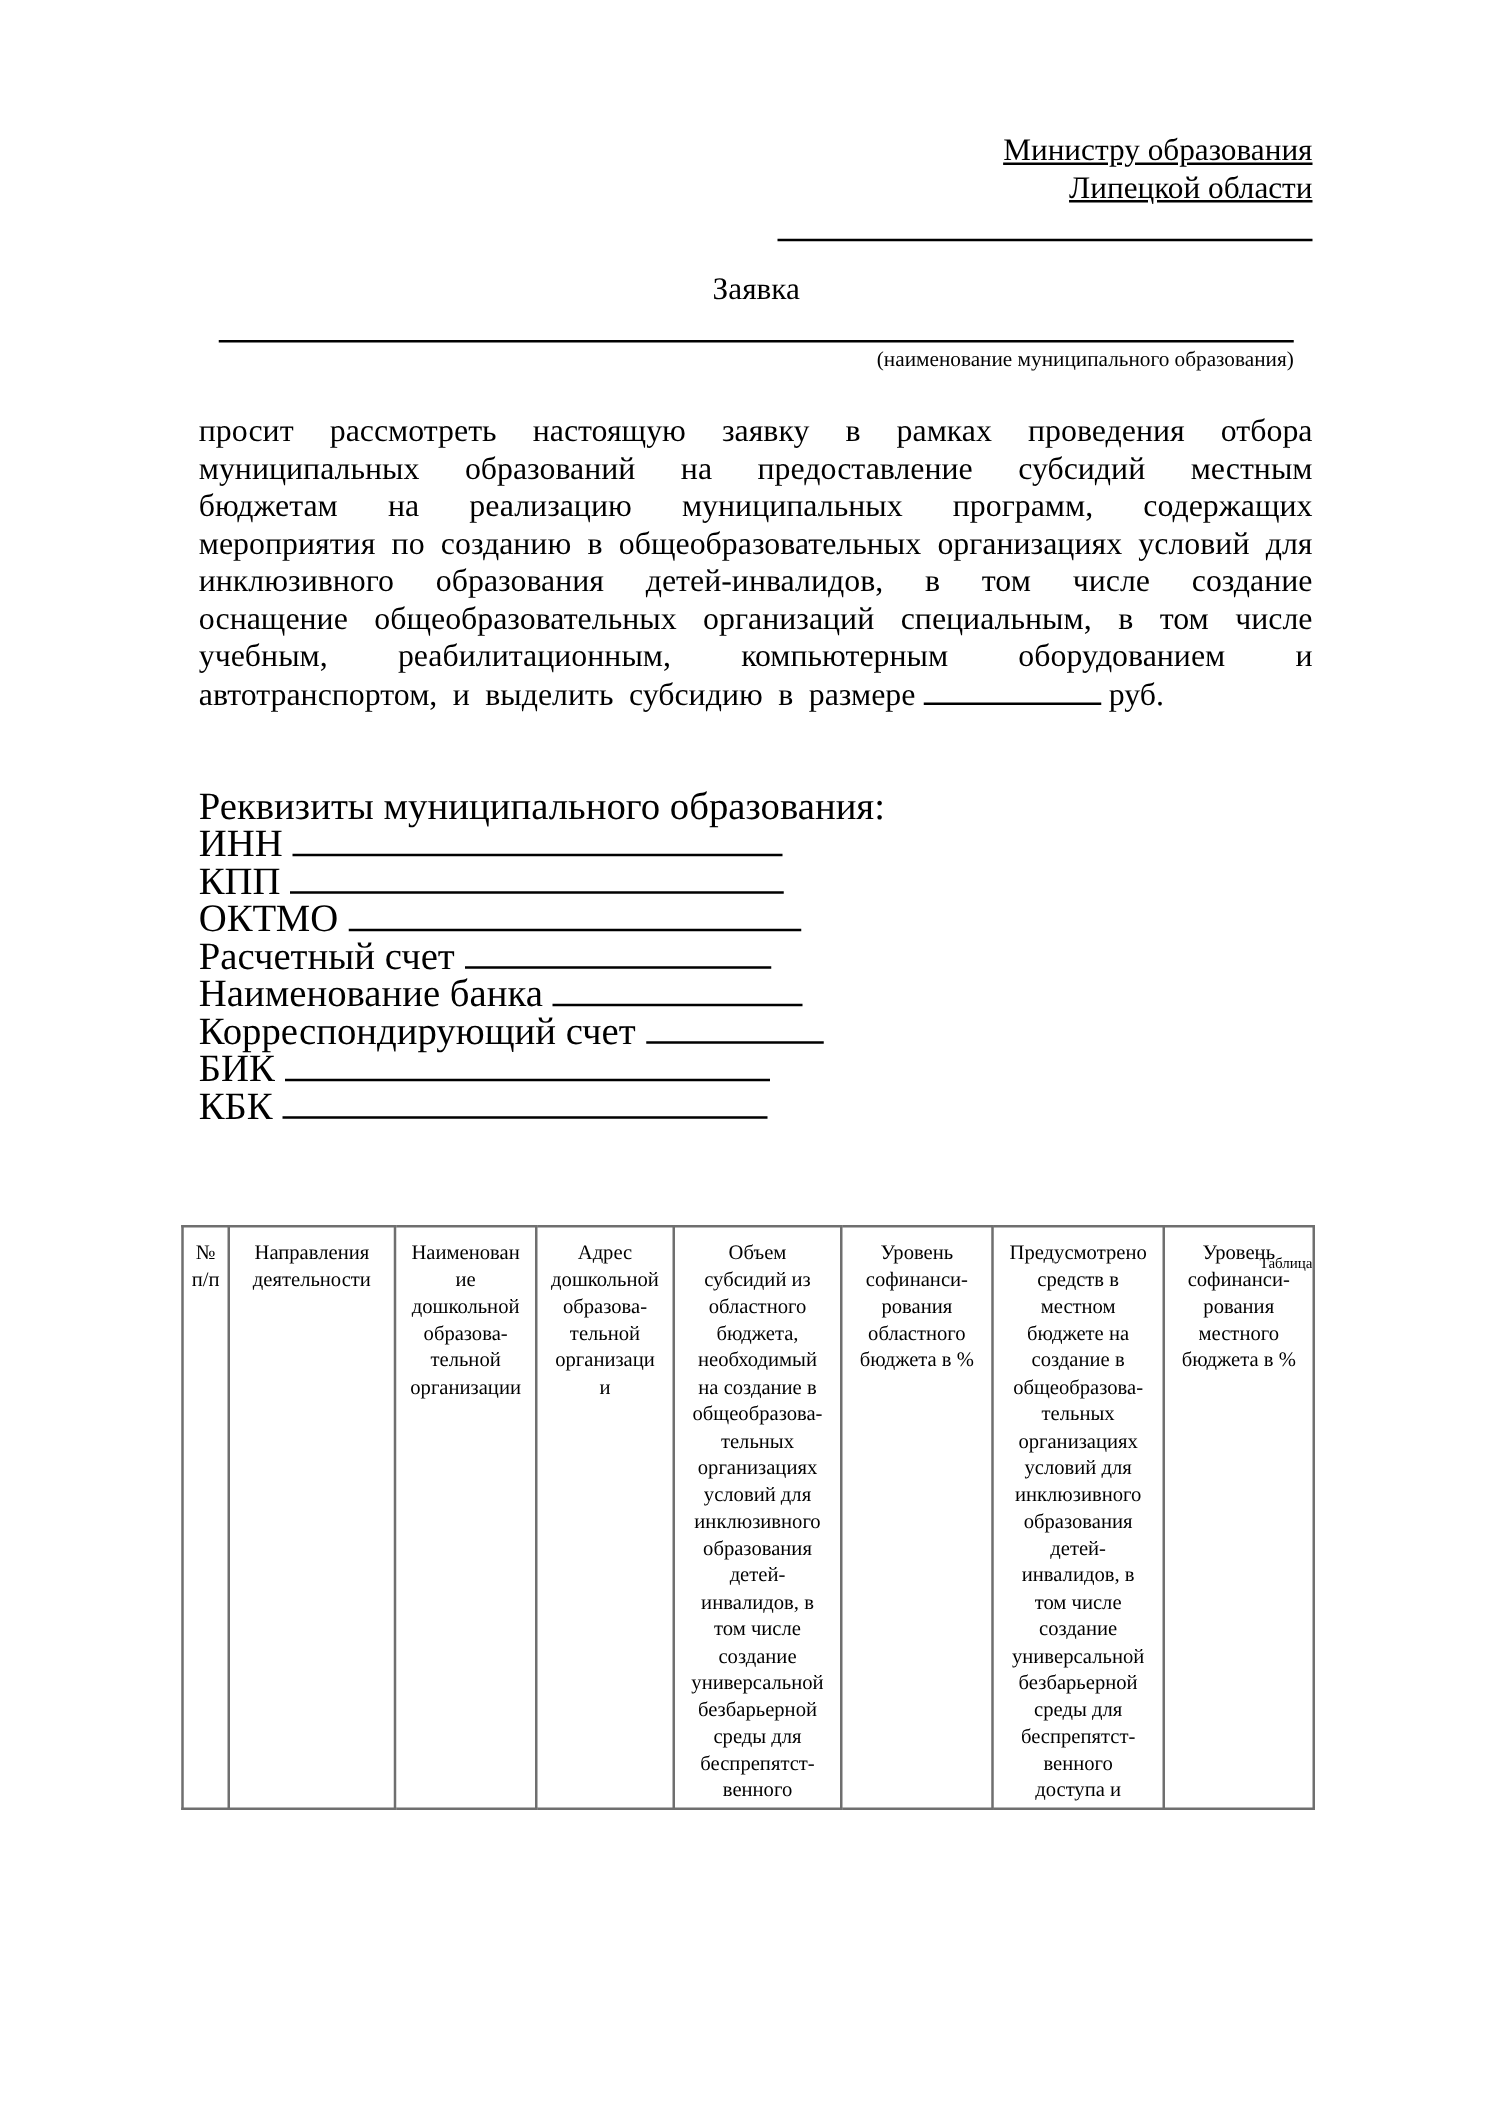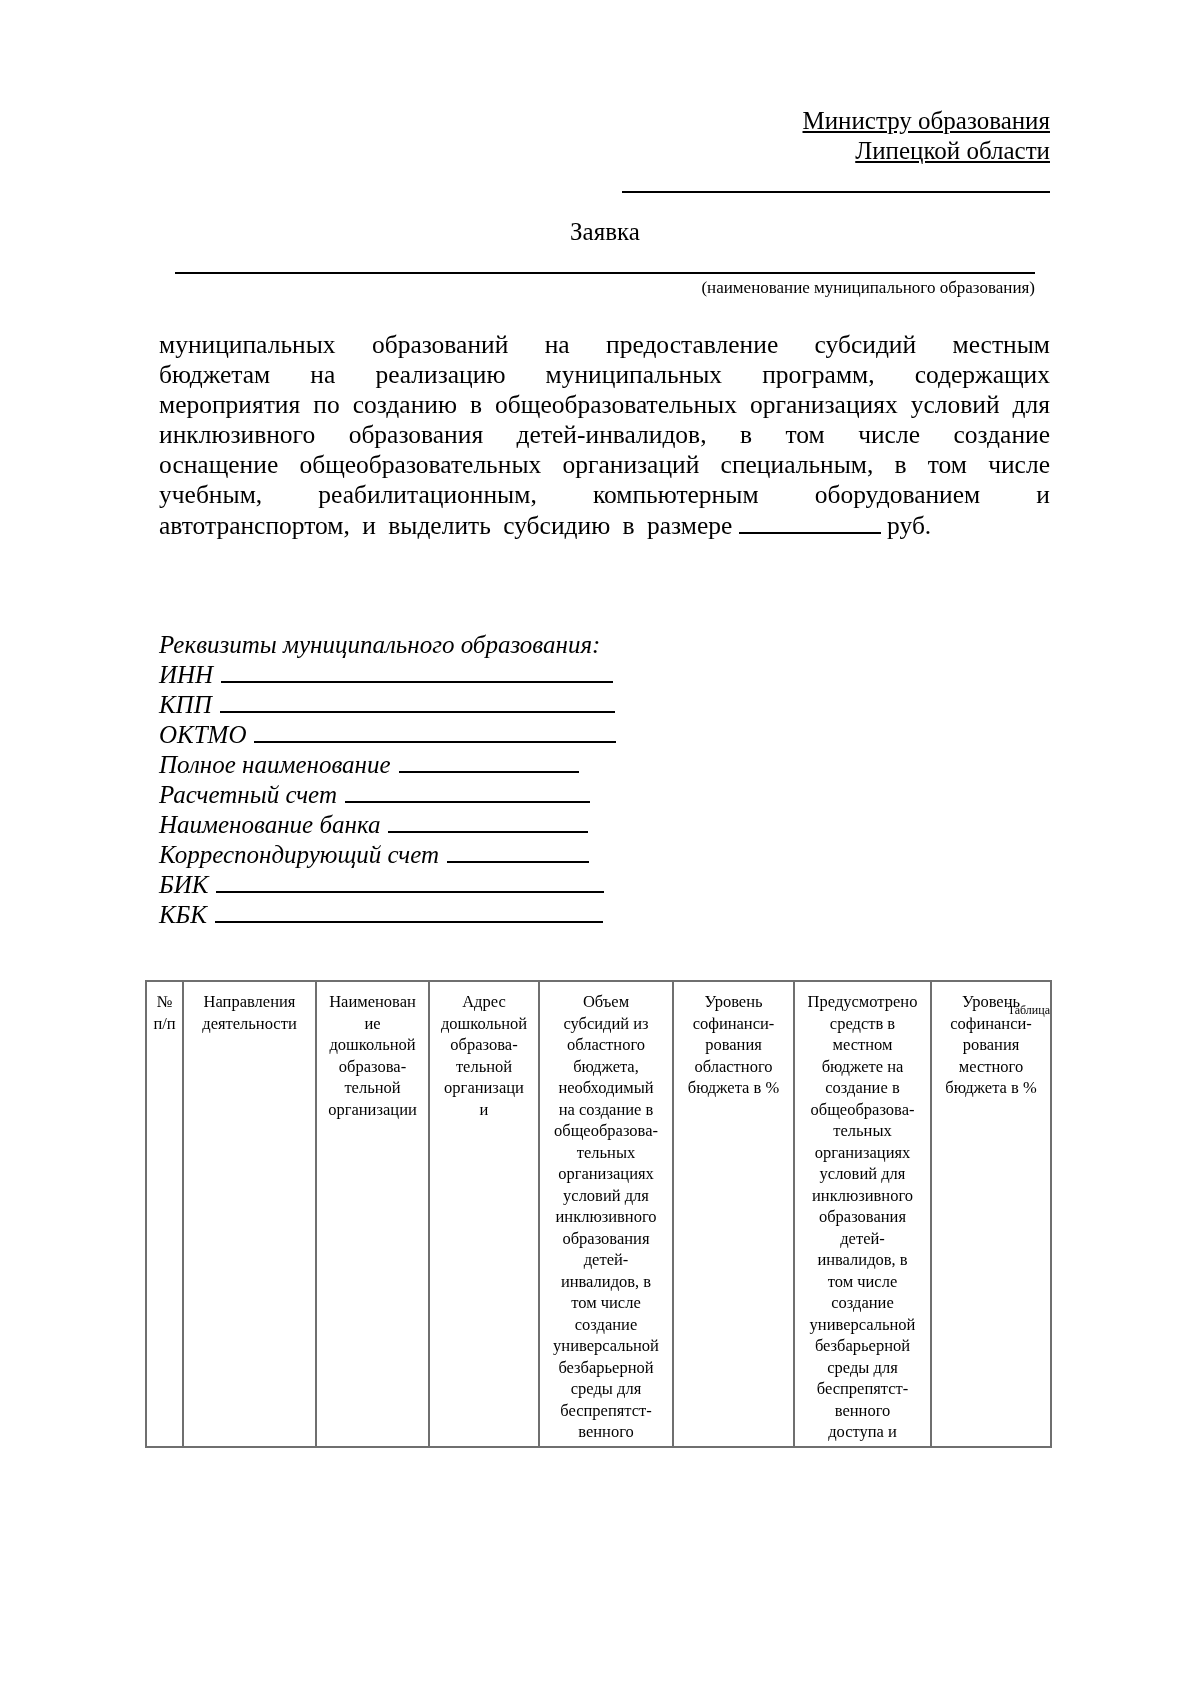--- a/index.html
+++ b/index.html
@@ -7,21 +7,21 @@
          font-family: "Liberation Serif", "DejaVu Serif", serif; color: #000; }
   .abs { position: absolute; }
   .addressee { right: 150px; text-align: right; font-size: 25px; line-height: 30px; text-decoration: underline; }
   .hline { position: absolute; height: 0; border-top: 2px solid #000; }
   .title { left: 0; width: 1210px; text-align: center; font-size: 25px; top: 218px; }
   .caption { left: 175px; width: 860px; text-align: right; font-size: 17px; top: 278px; }
   .body-text { left: 159px; width: 891px; top: 330px; font-size: 25.5px; line-height: 30px; }
   .body-line { display: block; text-align: justify; text-align-last: justify; height: 30px; white-space: nowrap; }
   .body-line.last { text-align-last: left; }
   .blank { display: inline-block; border-bottom: 2px solid #000; height: 22px; vertical-align: baseline; }
-  .req { left: 159px; top: 630px; font-size: 25px; line-height: 30px; font-style: italic; }
+  .req { left: 159px; top: 630px; font-size: 31px; line-height: 30px; }
   .req-row { display: flex; align-items: baseline; height: 30px; white-space: nowrap; }
   .req-blank { display: inline-block; border-bottom: 2px solid #000; margin-left: 8px; height: 18px; }
   .table-caption { right: 150px; top: 958px; font-size: 12px; margin-top: 45px; }
   table.grid { position: absolute; left: 145px; top: 980px; width: 905px; height: 468px;
                border-collapse: collapse; table-layout: fixed; font-size: 16.5px; line-height: 21.5px; }
   table.grid td { border: 2px solid #6f6f6f; vertical-align: top; text-align: center; padding: 9px 2px 0 2px;
                   white-space: pre-line; word-break: keep-all; }
   table.grid { border: 2px solid #000; }
 </style>
 </head>
@@ -32,20 +32,21 @@
   <div>Липецкой области</div>
 </div>
 <div class="hline" style="left:622px; width:428px; top:191px;"></div>
 
 <div class="abs title">Заявка</div>
 
 <div class="hline" style="left:175px; width:860px; top:272px;"></div>
 <div class="abs caption">(наименование муниципального образования)</div>
 
 <div class="abs body-text">
+  <span class="body-line">просит рассмотреть настоящую заявку в рамках проведения отбора</span>
   <span class="body-line">муниципальных образований на предоставление субсидий местным</span>
   <span class="body-line">бюджетам на реализацию муниципальных программ, содержащих</span>
   <span class="body-line">мероприятия по созданию в общеобразовательных организациях условий для</span>
   <span class="body-line">инклюзивного образования детей-инвалидов, в том числе создание</span>
   <span class="body-line">оснащение общеобразовательных организаций специальным, в том числе</span>
   <span class="body-line">учебным, реабилитационным, компьютерным оборудованием и</span>
   <span class="body-line last"><span style="word-spacing:6px;margin-top:19px;">автотранспортом, и выделить субсидию в размере</span> <span class="blank" style="width:142px;"></span> <span>руб.</span></span>
 </div>
 
 <div class="abs req">
@@ -54,24 +55,20 @@
     <span>ИНН</span>
     <span class="req-blank" style="width:392px;"></span>
   </div>
   <div class="req-row">
     <span>КПП</span>
     <span class="req-blank" style="width:395px;"></span>
   </div>
   <div class="req-row">
     <span>ОКТМО</span>
     <span class="req-blank" style="width:362px;"></span>
-  </div>
-  <div class="req-row">
-    <span>Полное наименование</span>
-    <span class="req-blank" style="width:180px;"></span>
   </div>
   <div class="req-row">
     <span>Расчетный счет</span>
     <span class="req-blank" style="width:245px;"></span>
   </div>
   <div class="req-row">
     <span>Наименование банка</span>
     <span class="req-blank" style="width:200px;"></span>
   </div>
   <div class="req-row">

